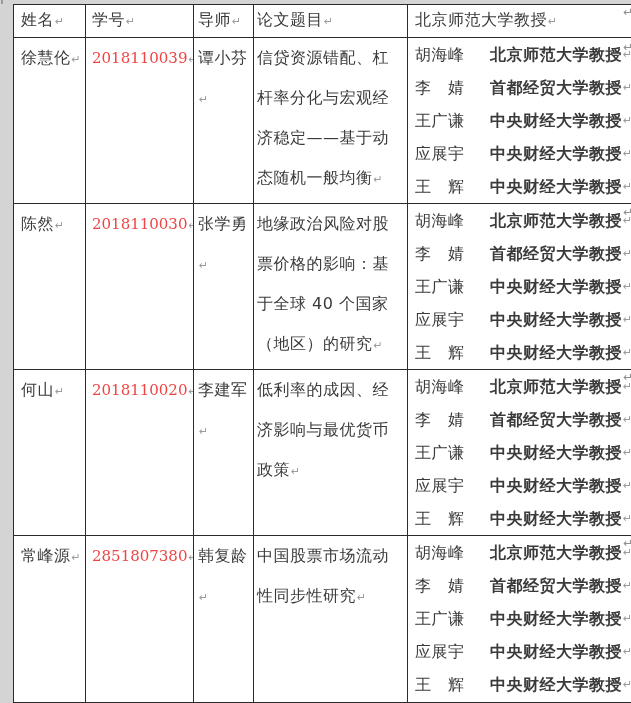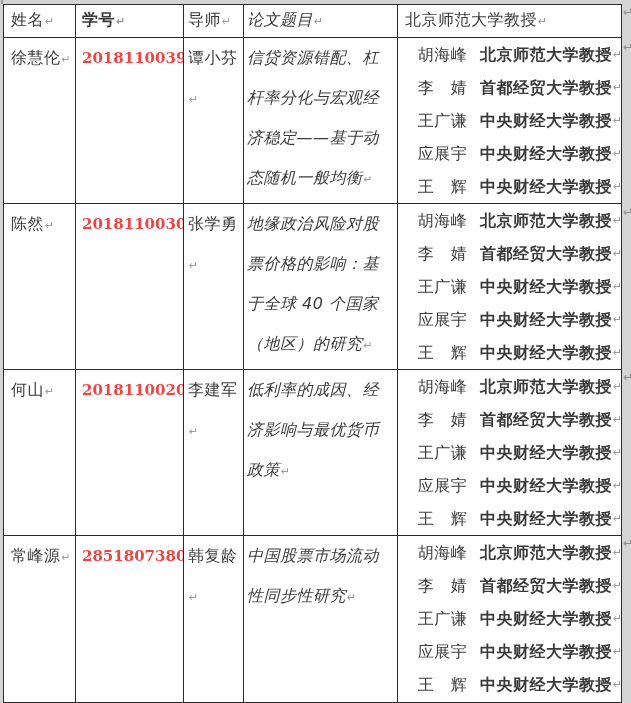--- a/index.html
+++ b/index.html
@@ -6,21 +6,21 @@
   body{
     width:631px;height:703px;
     background:#d4d4d4;
     font-family:"DejaVu Sans","Liberation Sans",sans-serif;
     -webkit-font-smoothing:antialiased;
   }
   .canvas{position:relative;width:631px;height:703px;overflow:hidden;}
   .corner-tick{position:absolute;left:1px;top:0;width:2px;height:4px;background:#9a9a9a;}
 
   table.doc{
-    position:absolute;left:3px;top:4px;
+    position:absolute;left:13px;top:4px;
     width:618px;
     border-collapse:collapse;table-layout:fixed;
     background:#ffffff;
   }
   col.c1{width:72px;} col.c2{width:108px;} col.c3{width:60px;}
   col.c4{width:154px;} col.c5{width:224px;}
 
   th,td{
     border:1.5px solid #2b2b2b;
     vertical-align:top;
@@ -31,34 +31,34 @@
     padding:0;
     overflow:hidden;
     text-align:left;
   }
   tr.hdr{height:32px;}
   tr.hdr th{line-height:30px;}
   tr.datarow{height:165px;}
   tr.datarow:last-child{height:167px;}
 
   .pad-name{padding-left:7px;}
-  .pad-id{padding-left:6px;font-weight:bold;}
+  .pad-id{padding-left:6px;}
   .pad-adv{padding-left:4px;}
-  .pad-title{padding-left:3px;padding-right:2px;font-style:italic;}
+  .pad-title{padding-left:3px;padding-right:2px;}
   .pad-comm{padding-left:7px;}
 
   td.cell-single, td.cell-title{line-height:40px;}
   td.cell-title{word-break:break-all;line-break:anywhere;}
 
   .num{
     font-family:"DejaVu Serif","Liberation Serif",serif;
     font-size:15px;color:#ef4444;letter-spacing:0;
   }
 
-  .comm-line{display:flex;line-height:33px;white-space:nowrap;text-align:center;}
+  .comm-line{display:flex;line-height:33px;white-space:nowrap;}
   .comm-name{display:inline-block;width:75px;flex:0 0 75px;}
   .comm-affil{display:inline-block;font-weight:bold;}
 
   .pm{
     color:#9b9b9b;font-size:11px;letter-spacing:0;margin-left:1px;
     font-family:"DejaVu Sans",sans-serif;
   }
   .row-end{
     position:absolute;left:623px;color:#8f8f8f;font-size:12px;
     font-family:"DejaVu Sans",sans-serif;line-height:12px;

